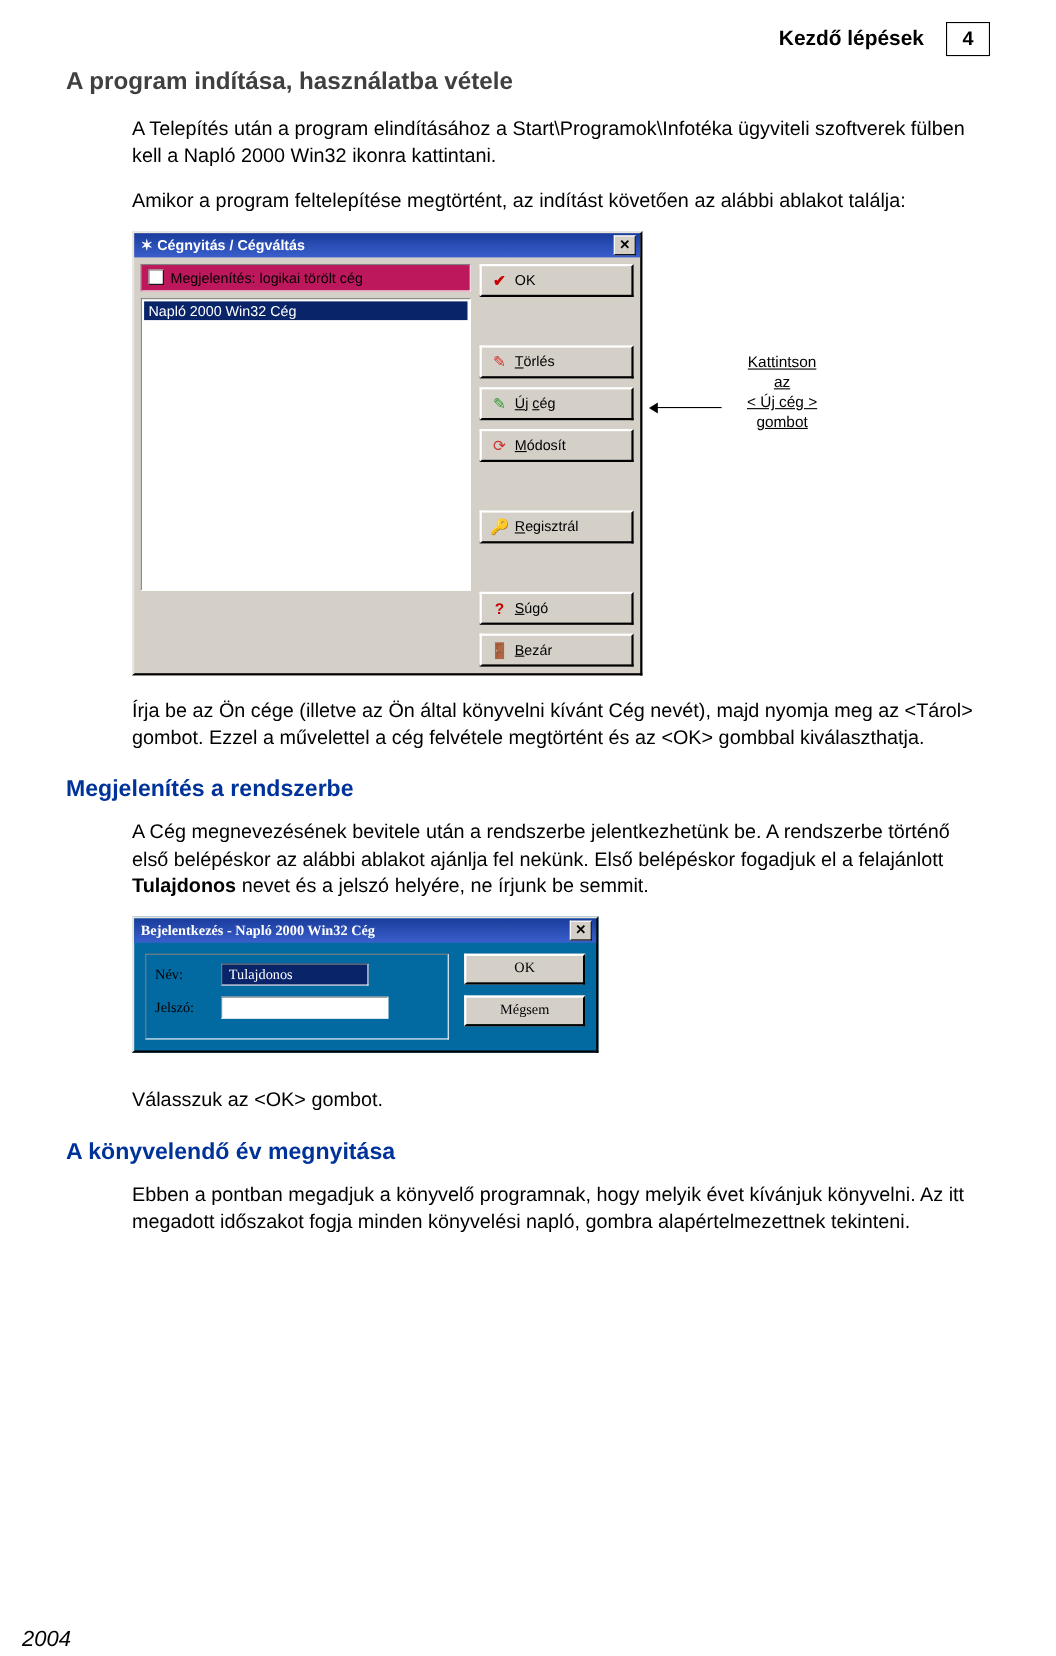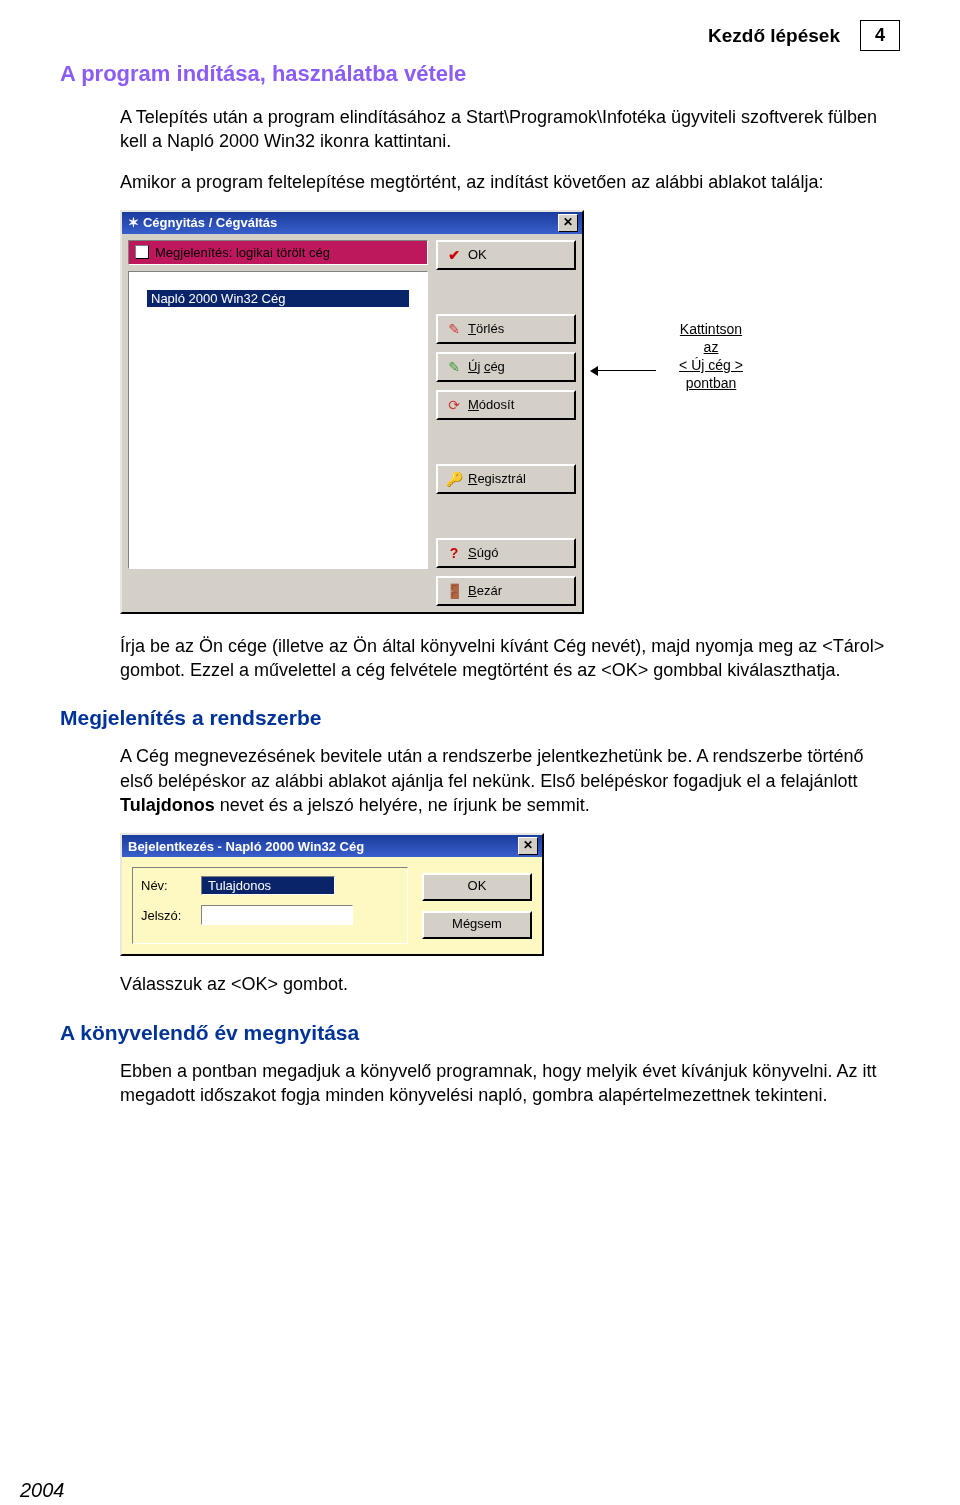--- a/index.html
+++ b/index.html
@@ -27,21 +27,21 @@
     font-weight: bold;
     font-size: 19px;
   }
   .page-num-box {
     border: 1px solid #000;
     padding: 4px 14px;
     font-weight: bold;
     font-size: 18px;
   }
   h2.blue {
-    color: #8b5cf6;
+    color: #404040;
     font-size: 22px;
     font-weight: bold;
     margin: 10px 0 18px 0;
   }
   h3.blue {
     color: #003399;
     font-size: 21px;
     font-weight: bold;
     margin: 24px 0 14px 0;
   }
@@ -96,21 +96,21 @@
     margin-bottom:6px;
   }
   .chk {
     width:12px;height:12px;border:1px solid #000;background:#fff;
     border-top-color:#808080;border-left-color:#808080;flex-shrink:0;
   }
   .listbox{
     background:#fff;
     border:1px solid #808080;
     border-right-color:#fff;border-bottom-color:#fff;
-    height:260px; padding:18px;
+    height:260px; padding:2px;
   }
   .list-sel{
     background:#0a246a;color:#fff;padding:1px 4px;font-size:13px;
   }
   .btncol{width:140px;display:flex;flex-direction:column;gap:8px;}
   .winbtn{
     background:#d4d0c8;
     border:2px solid #000;
     border-top-color:#fff;border-left-color:#fff;
     height:26px;
@@ -126,28 +126,28 @@
   }
   .arrow-line{
     width:60px; height:1px; background:#000; position:relative; margin-top:10px;
   }
   .arrow-line::before{
     content:""; position:absolute; left:-6px; top:-4px;
     border-right:8px solid #000; border-top:5px solid transparent; border-bottom:5px solid transparent;
   }
   
   .dialog2{
-    margin:16px 0 16px 60px;
+    margin:16px 0 30px 60px;
     width:420px;
-    background:#fef9c3;
+    background:#0369a1;
     border:2px solid #000;
     border-top-color:#e8e6e0;border-left-color:#e8e6e0;
-    font-family:Liberation Sans, sans-serif;font-size:13px;
-  }
-  .dialog2-body{padding:10px;display:flex;gap:14px;align-items:center;}
+    font-family:Liberation Serif, serif;font-size:13px;
+  }
+  .dialog2-body{padding:10px;display:flex;gap:14px;}
   .formcol{flex:1;
     border:1px solid #808080; border-right-color:#fff; border-bottom-color:#fff;
     padding:8px;
   }
   .frow{display:flex;align-items:center;gap:10px;margin-bottom:10px;}
   .flabel{width:50px;}
   .filled{
     background:#0a246a;color:#fff;padding:1px 6px;
     border:1px solid #808080;border-right-color:#fff;border-bottom-color:#fff;
     width:120px;
@@ -241,21 +241,21 @@
       </div>
     </div>
     <div style="display:flex;align-items:center;text-decoration:underline;">
       <div style="margin-top:128px;">
         <div class="arrow-line"></div>
       </div>
       <div class="callout-box">
         <div>Kattintson</div>
         <div>az</div>
         <div>&lt; Új cég &gt;</div>
-        <div>pontban</div>
+        <div>gombot</div>
       </div>
     </div>
   </div>
 
   <div class="indent para">Írja be az Ön cége (illetve az Ön által könyvelni kívánt Cég nevét), majd nyomja meg az &lt;Tárol&gt; gombot. Ezzel a művelettel a cég felvétele megtörtént és az &lt;OK&gt; gombbal kiválaszthatja.</div>
 
   <h3 class="blue">Megjelenítés a rendszerbe</h3>
 
   <div class="indent para">
     <span>A Cég megnevezésének bevitele után a rendszerbe jelentkezhetünk be. A rendszerbe történő első belépéskor az alábbi ablakot ajánlja fel nekünk. Első belépéskor fogadjuk el a felajánlott </span><b>Tulajdonos</b><span> nevet és a jelszó helyére, ne írjunk be semmit.</span>

